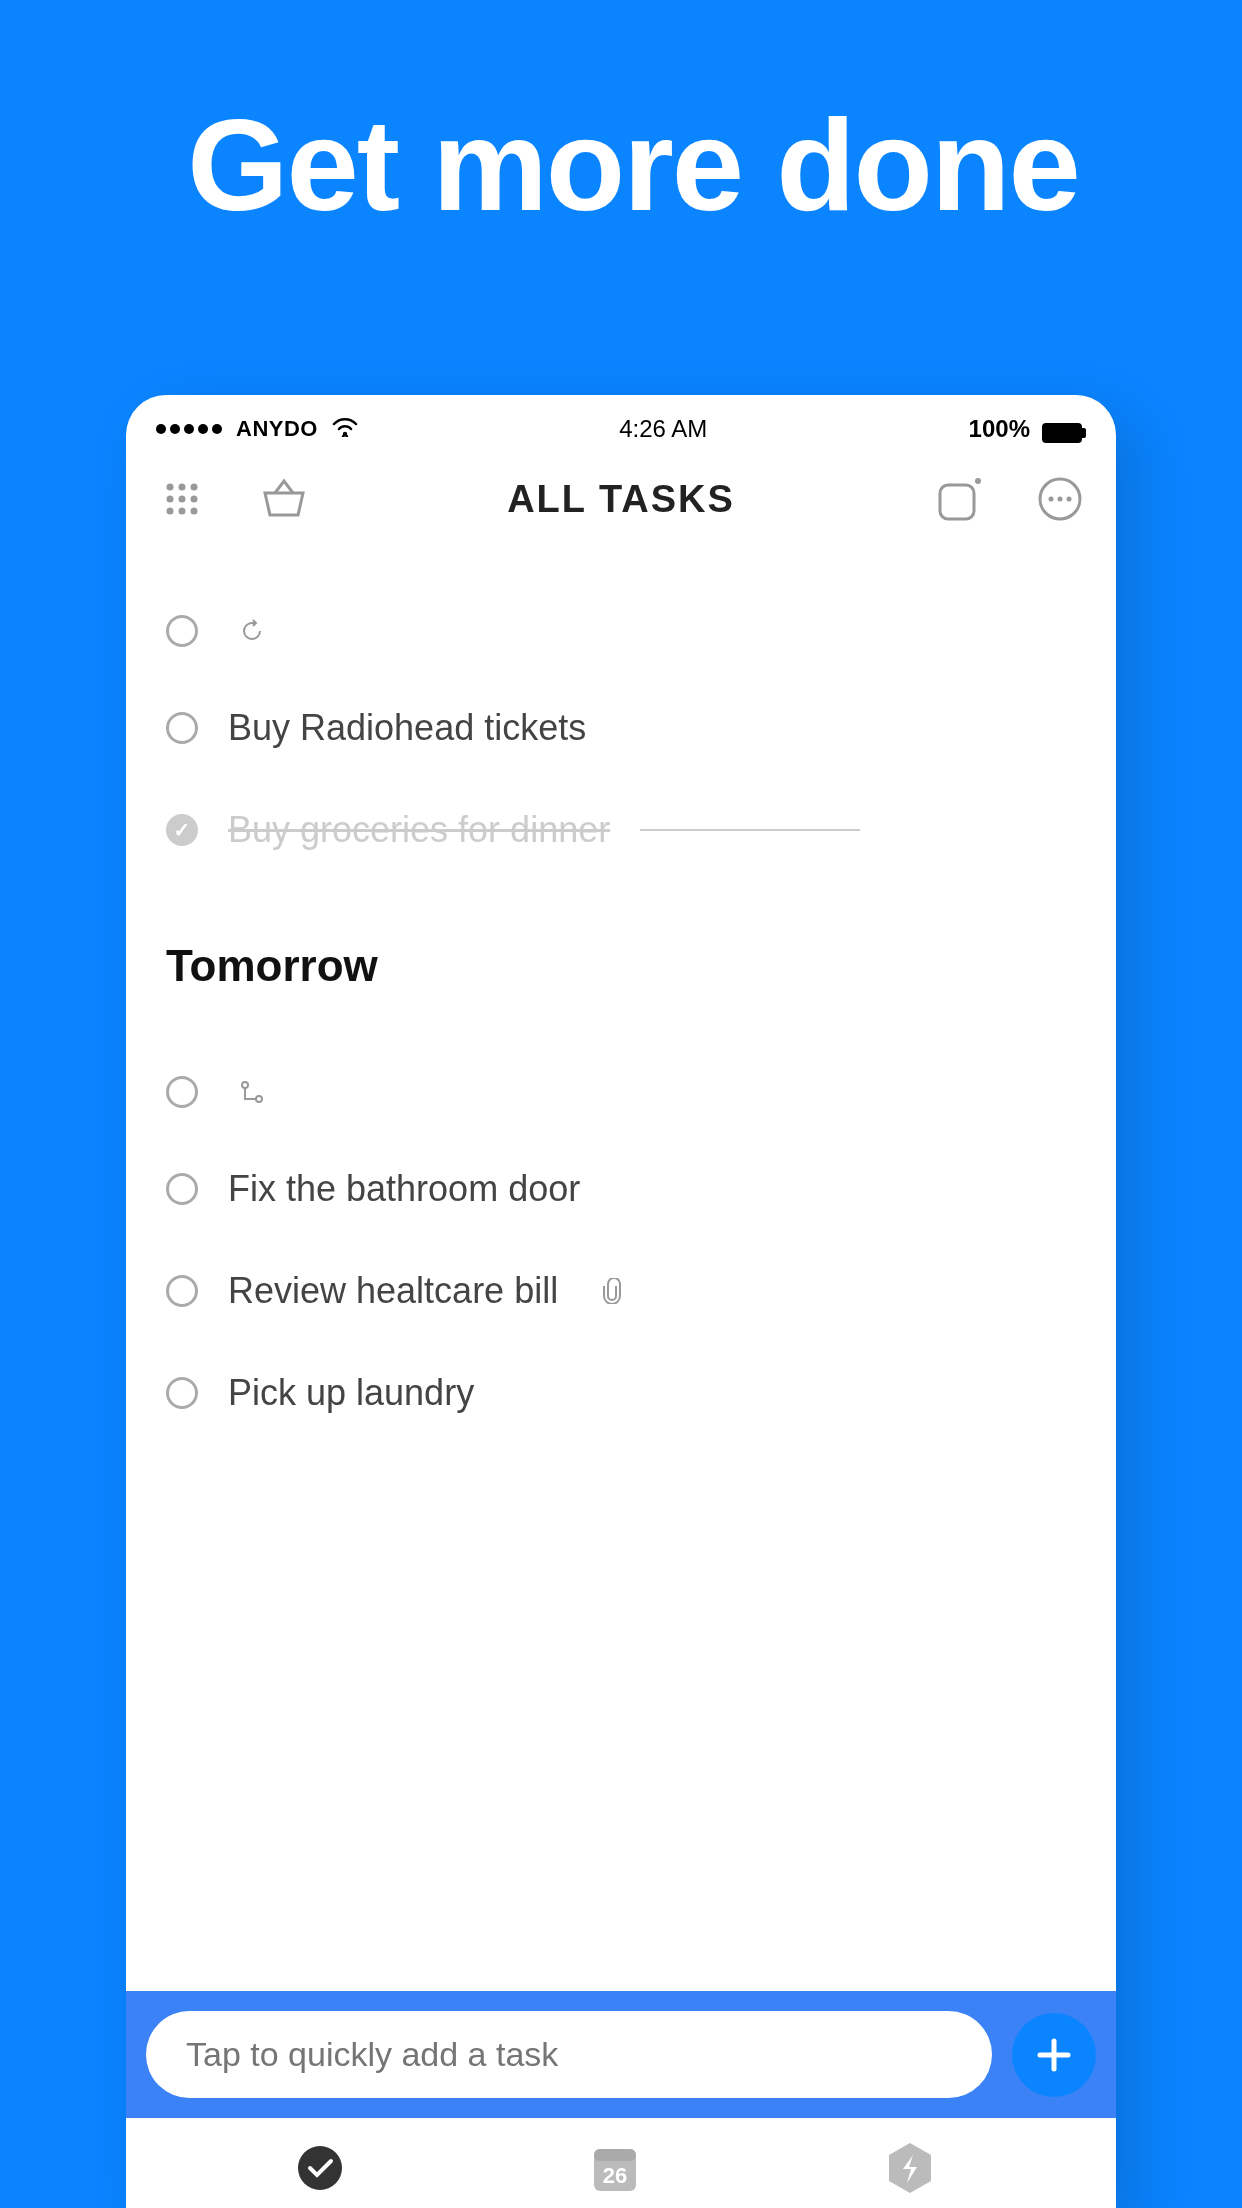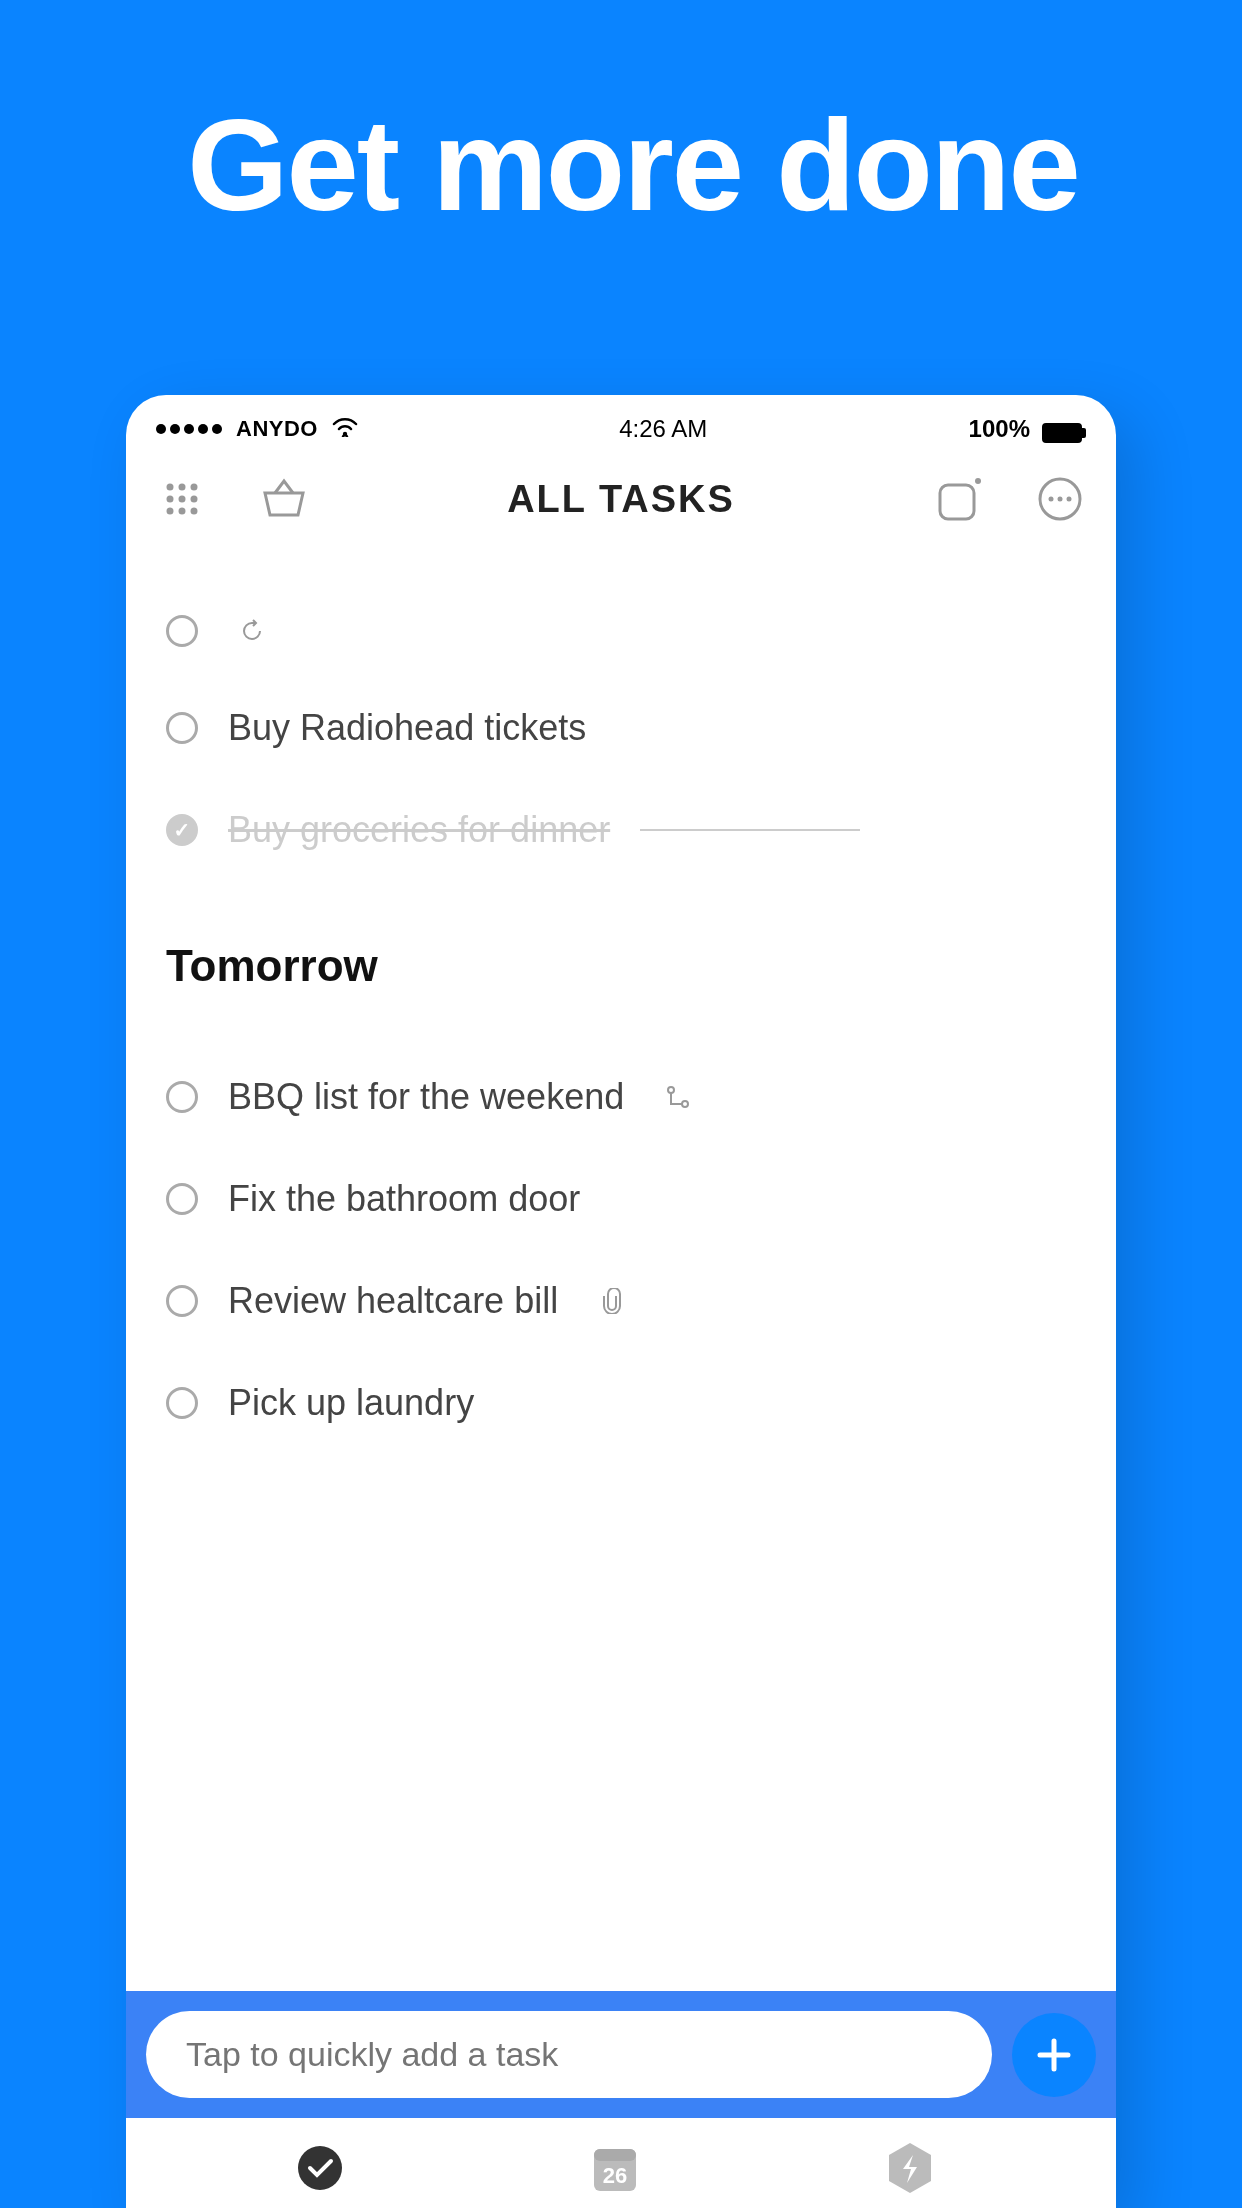--- a/index.html
+++ b/index.html
@@ -284,21 +284,20 @@
     <div class="task-row">
       <div class="task-circle done"></div>
       <div class="task-label done">Buy groceries for dinner</div>
       <div class="strike-line"></div>
     </div>
 
     <div class="section-header" style="margin-top:60px">Tomorrow</div>
 
     <div class="task-row">
       <div class="task-circle"></div>
-      <div class="task-label">BBQ list for the weekend</div>
       <div class="task-indicator">
         <svg width="24" height="24" viewBox="0 0 24 24" fill="none" stroke="#999" stroke-width="2">
           <circle cx="5" cy="5" r="3"></circle>
             <circle cx="19" cy="19" r="3"></circle>
             <path d="M5 8 L5 19 L16 19"></path>
         </svg>
       </div>
     </div>
 
     <div class="task-row">

